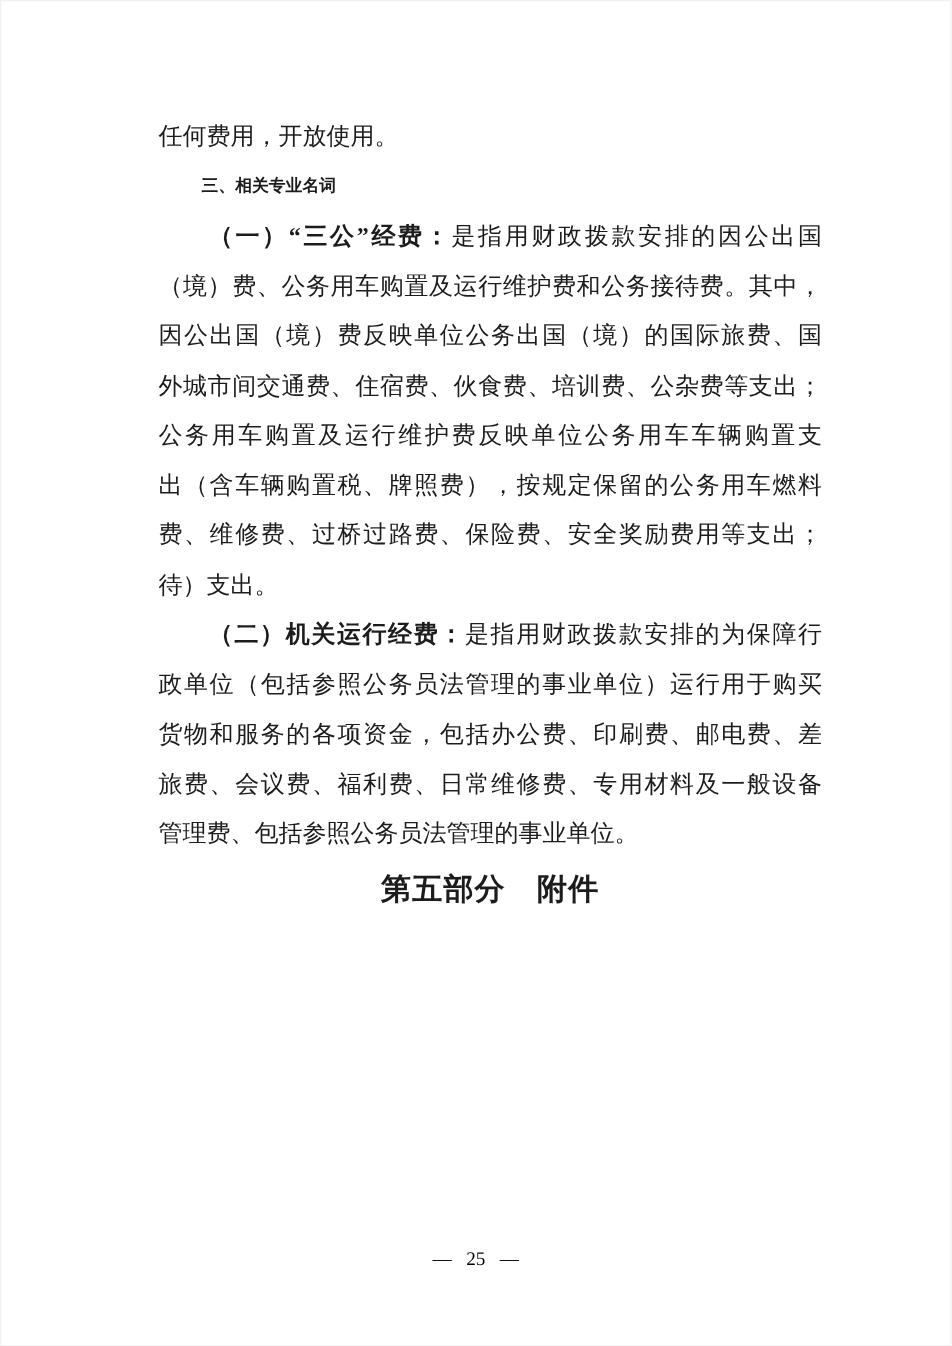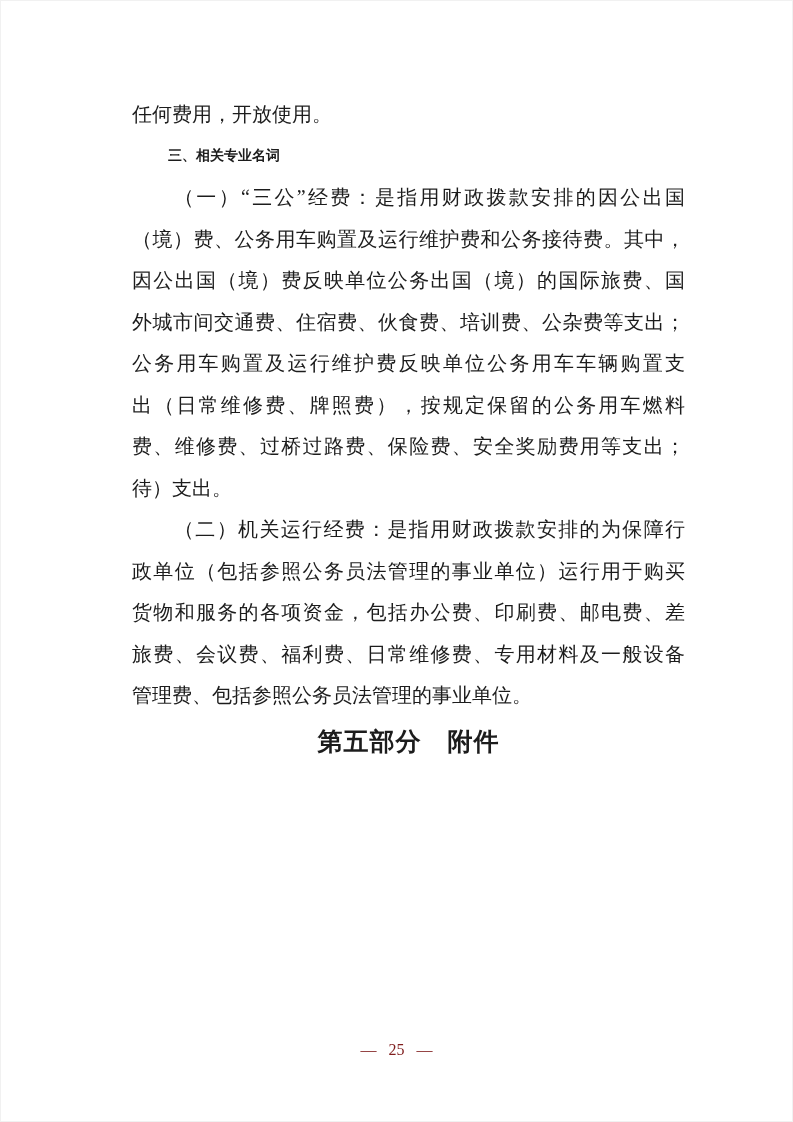--- a/index.html
+++ b/index.html
@@ -39,21 +39,21 @@
     text-align-last: justify;
   }
   .end {
     text-align: left;
     text-align-last: left;
   }
   .first-indent {
     padding-left: 42px;
   }
   .lead {
-    font-weight: normal;
+    font-weight: bold;
   }
   .heading-sub {
     font-family: Liberation Mono, monospace;
     font-weight: bold;
     font-size: 14px;
     padding-left: 36px;
   }
   .part-heading {
     height: 48px;
     line-height: 48px;
@@ -63,42 +63,42 @@
     font-family: "Liberation Sans", "DejaVu Sans", sans-serif;
     letter-spacing: 1px;
   }
   .footer {
     position: absolute;
     left: 0;
     right: 0;
     top: 1041px;
     text-align: center;
     font-size: 16px;
-    color: #7f1d1d;
+    color: #000000;
   }
   .footer .num {
     margin: 0 12px;
   }
 </style>
 </head>
 <body>
 
 <div class="page">
   <div class="content">
 
     <div class="line end">任何费用，开放使用。</div>
 
     <div class="line heading-sub">三、相关专业名词</div>
 
     <div class="line j first-indent"><span class="lead">（一）“三公”经费：</span><span>是指用财政拨款安排的因公出国</span></div>
     <div class="line j">（境）费、公务用车购置及运行维护费和公务接待费。其中，</div>
     <div class="line j">因公出国（境）费反映单位公务出国（境）的国际旅费、国</div>
     <div class="line j">外城市间交通费、住宿费、伙食费、培训费、公杂费等支出；</div>
     <div class="line j">公务用车购置及运行维护费反映单位公务用车车辆购置支</div>
-    <div class="line j">出（日常维修费、牌照费），按规定保留的公务用车燃料</div>
+    <div class="line j">出（含车辆购置税、牌照费），按规定保留的公务用车燃料</div>
     <div class="line j">费、维修费、过桥过路费、保险费、安全奖励费用等支出；</div>
     <div class="line end">待）支出。</div>
 
     <div class="line j first-indent"><span class="lead">（二）机关运行经费：</span><span>是指用财政拨款安排的为保障行</span></div>
     <div class="line j">政单位（包括参照公务员法管理的事业单位）运行用于购买</div>
     <div class="line j">货物和服务的各项资金，包括办公费、印刷费、邮电费、差</div>
     <div class="line j">旅费、会议费、福利费、日常维修费、专用材料及一般设备</div>
     <div class="line end">管理费、包括参照公务员法管理的事业单位。</div>
 
     <div class="part-heading">第五部分　附件</div>

